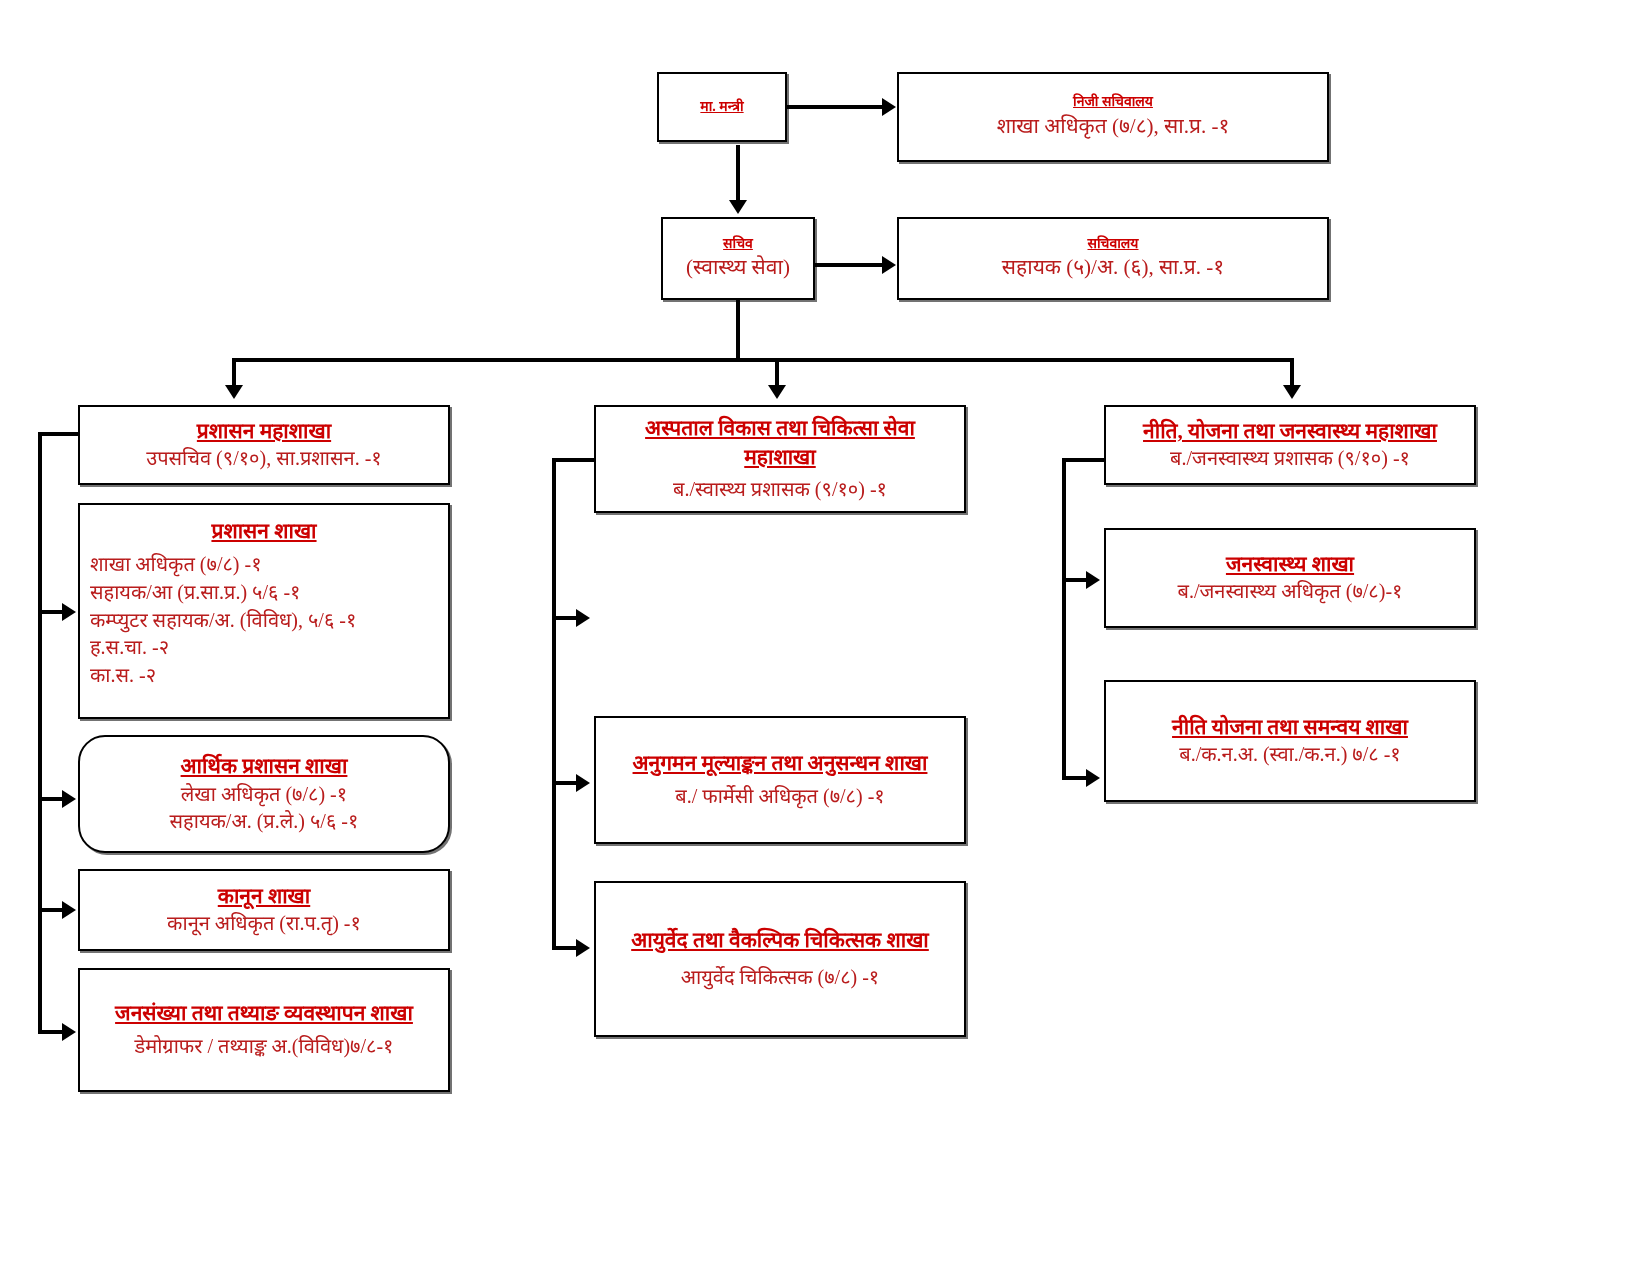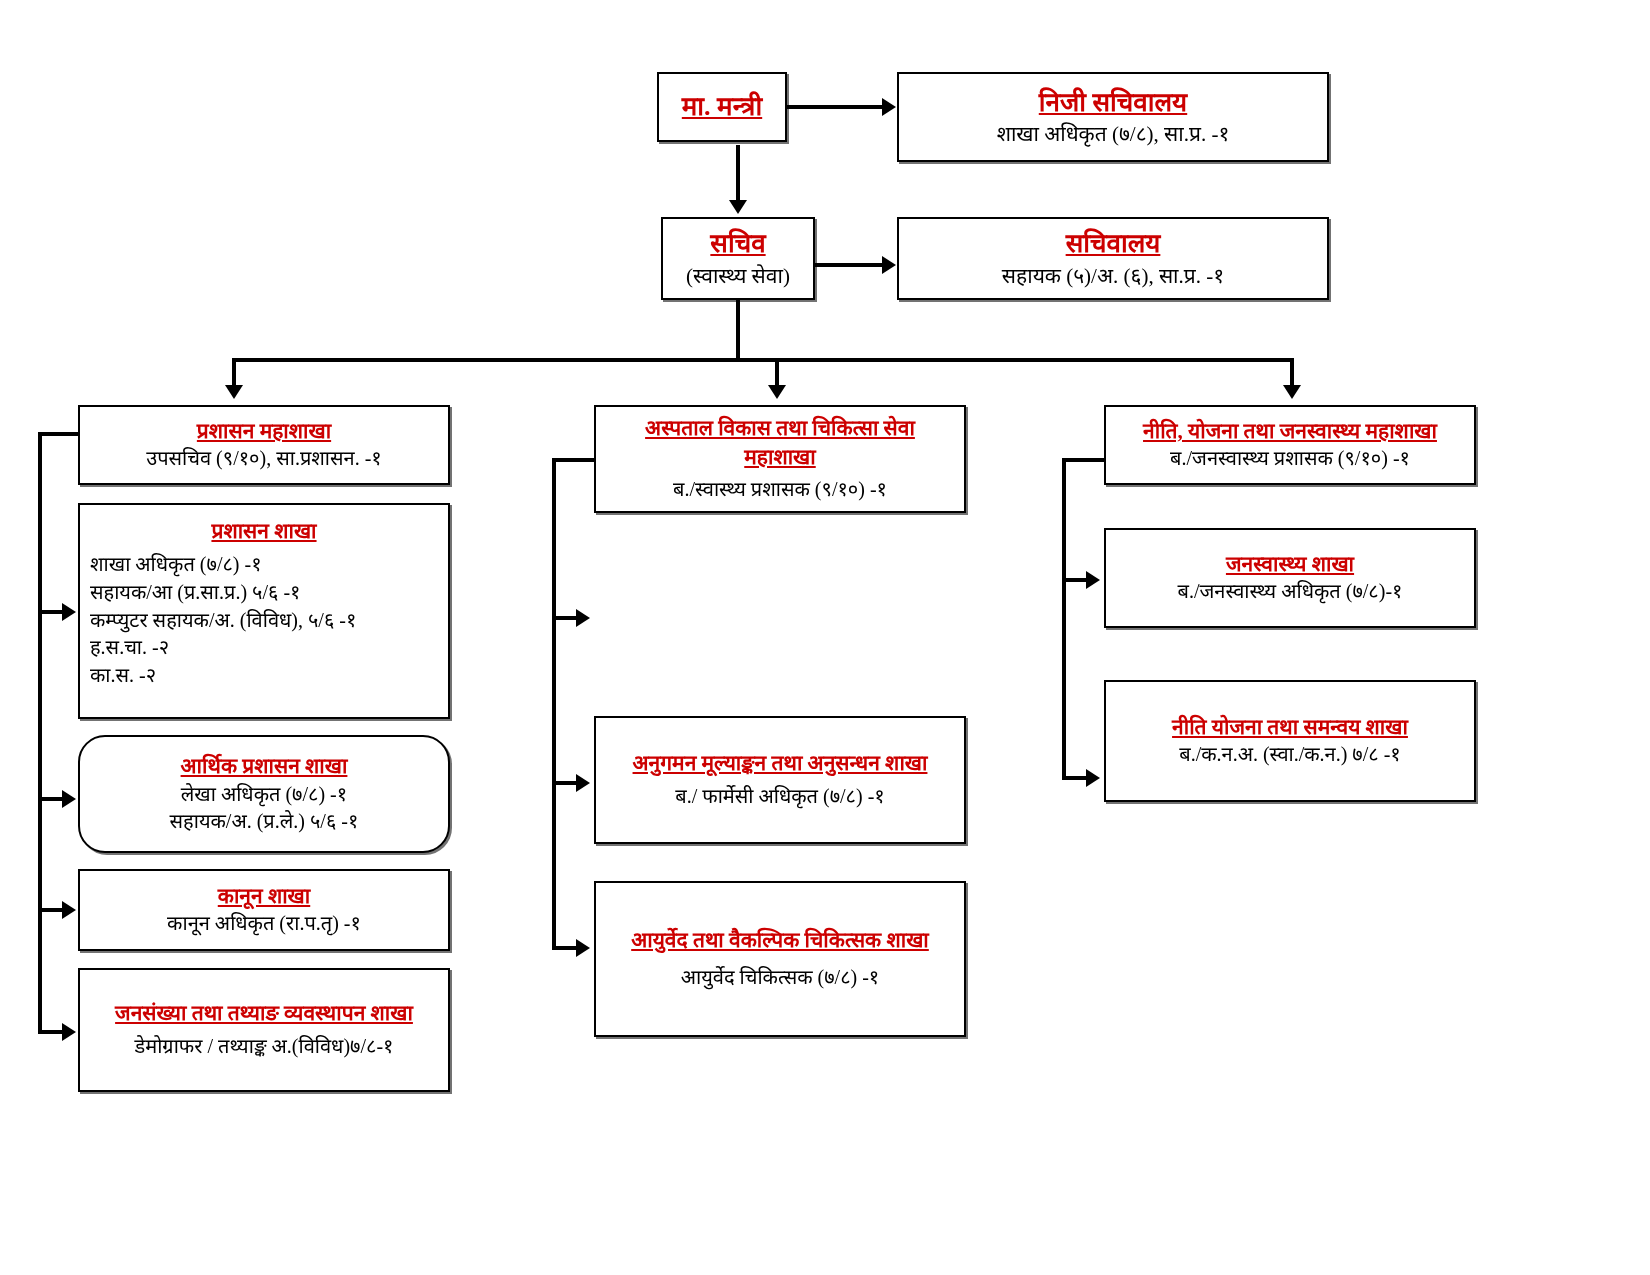--- a/index.html
+++ b/index.html
@@ -30,33 +30,33 @@
   .title {
     color: #cc0000;
     font-weight: bold;
     text-decoration: underline;
     text-align: center;
     line-height: 1.35;
     white-space: nowrap;
   }
   .title.wrap { white-space: normal; }
   .sub {
-    color: #000000;
+    color: #b91c1c;
     text-align: center;
     line-height: 1.38;
     white-space: nowrap;
   }
   .lines {
     width: 100%;
     display: flex;
     flex-direction: column;
     align-items: flex-start;
   }
   .lines .sub { text-align: left; }
-  .fs22 { font-size: 26px; }
+  .fs22 { font-size: 14px; }
   .fs21 { font-size: 21px; }
   .fs20 { font-size: 20px; }
 
   
   .hline, .vline {
     position: absolute;
     background: #000000;
   }
   .hline { height: 4px; }
   .vline { width: 4px; }

